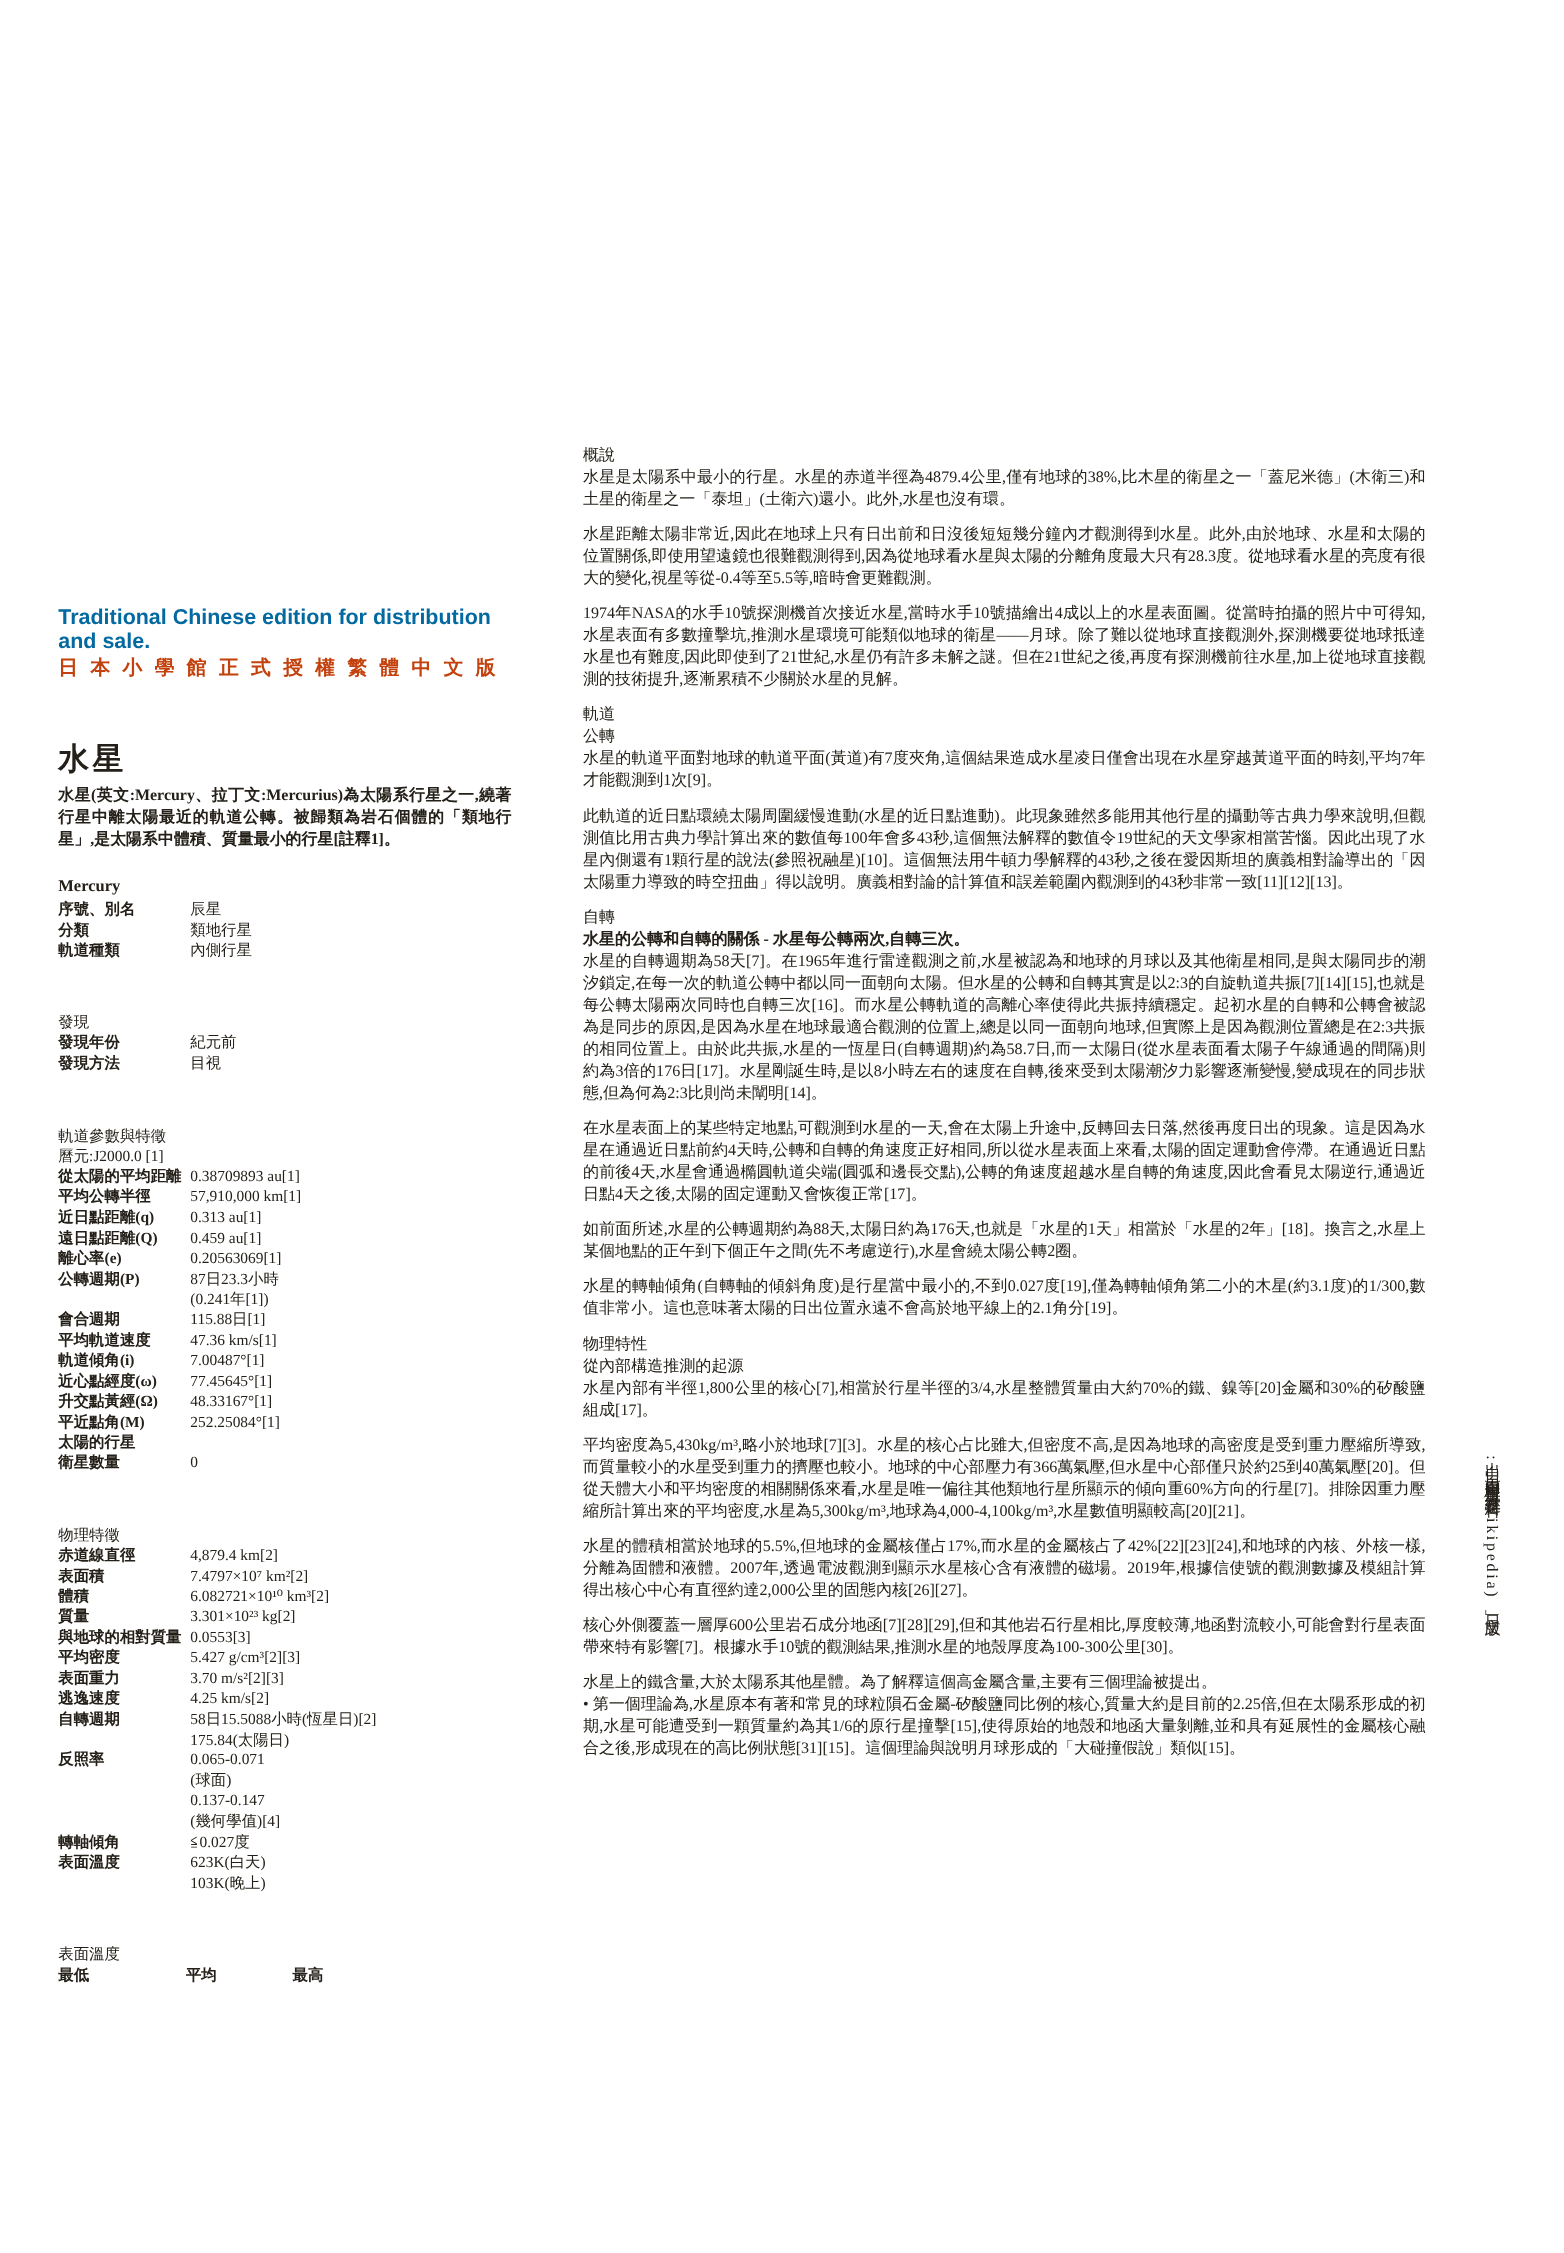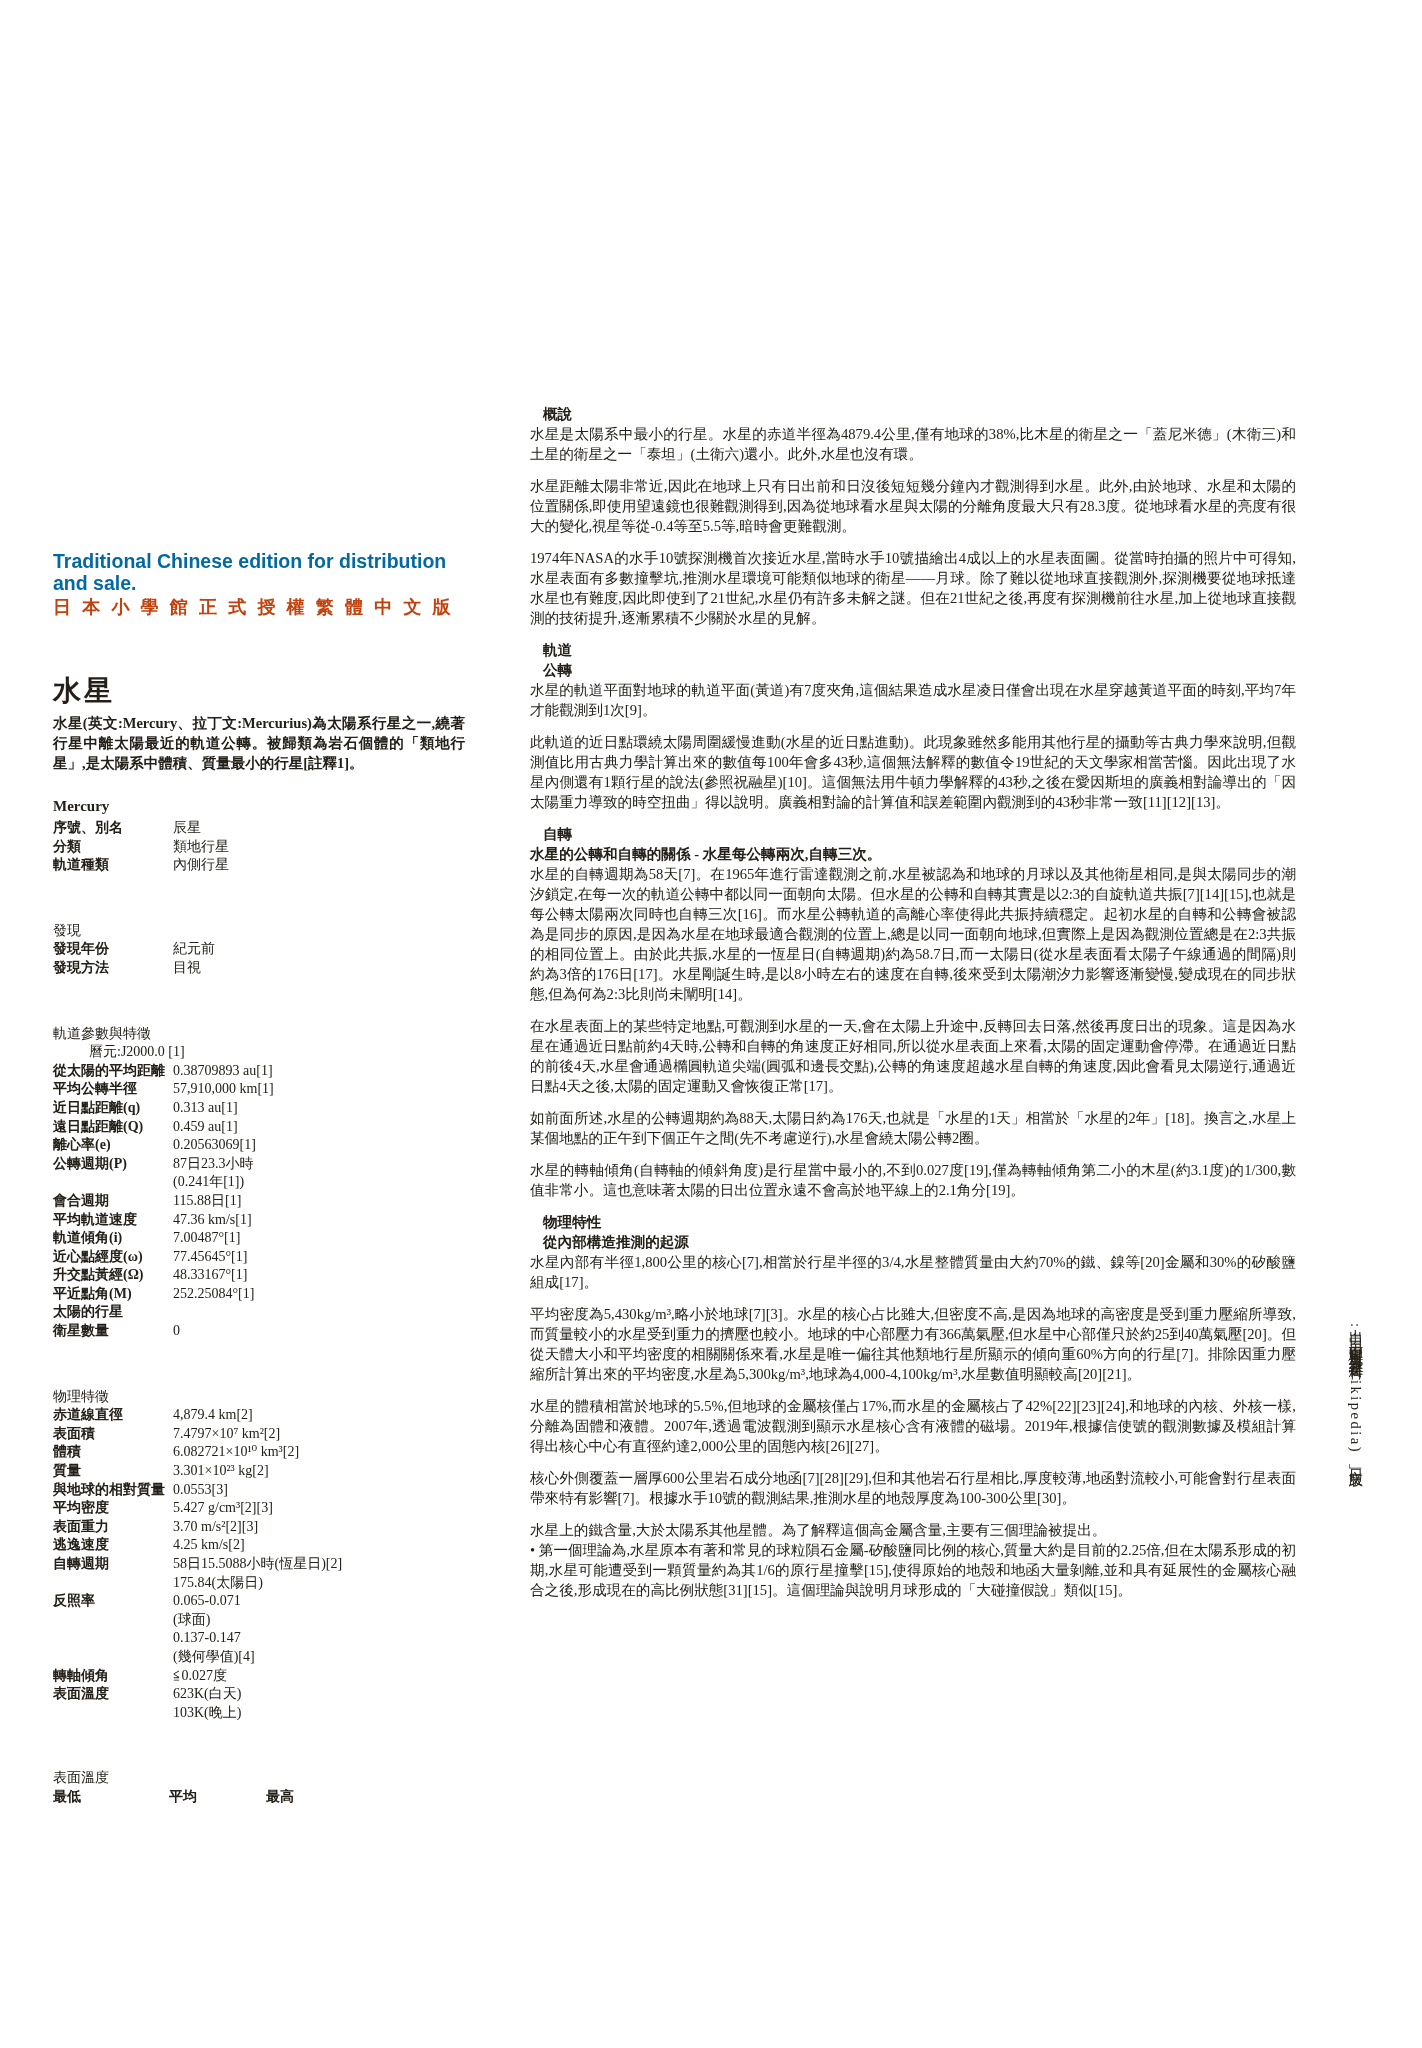--- a/index.html
+++ b/index.html
@@ -20,33 +20,33 @@
     white-space:nowrap; color:#c2410c;
   }
   .art-title{font-size:28px; font-weight:bold; letter-spacing:3px; margin-top:56px; line-height:30px;}
   .art-intro{font-size:14.5px; font-weight:bold; line-height:20px; text-align:justify; margin-top:7px;}
   .planet-latin{font-size:15px; font-weight:600; margin-top:24px; line-height:18px;}
   .ibox{font-size:14px; line-height:18.6px; margin-top:4px;}
   .ibox-group{margin-top:15px;}
   .ibox-group.tight{margin-top:0;}
   .ibox-group.first{margin-top:0;}
   .ibox-header{font-weight:normal;margin-top:47px;}
-  .ibox-note{font-weight:normal;margin-left:36px;}
+  .ibox-note{font-weight:normal;}
   .ibox-row{display:flex;}
   .ibox-label{width:120px; flex:0 0 120px; font-weight:bold;}
   .ibox-val{white-space:pre-line;}
   .temp-scale{display:flex; font-weight:bold;}
   .temp-scale span:nth-child(1){width:100px;}
   .temp-scale span:nth-child(2){width:97px;margin-left:16px;}
   
   .col-main{
     position:absolute; left:530px; top:404px; width:766px;
     font-size:14.6px; line-height:20px; text-align:justify;
   }
-  .blk-h{font-weight:bold; margin-top:12px;margin-left:13px;}
+  .blk-h{font-weight:normal; margin-top:12px;}
   .blk-p{margin-top:12px;}
   .blk-h.tight,.blk-p.tight{margin-top:0;}
   .col-main > :first-child{margin-top:0;}
   .blk-pb{font-weight:bold; margin-top:0;}
   
   .source-vert{
     position:absolute; left:1346px; top:1318px; height:400px;
     writing-mode:vertical-rl; text-orientation:mixed;
     font-size:14.5px; letter-spacing:2.5px; line-height:20px;
   }

